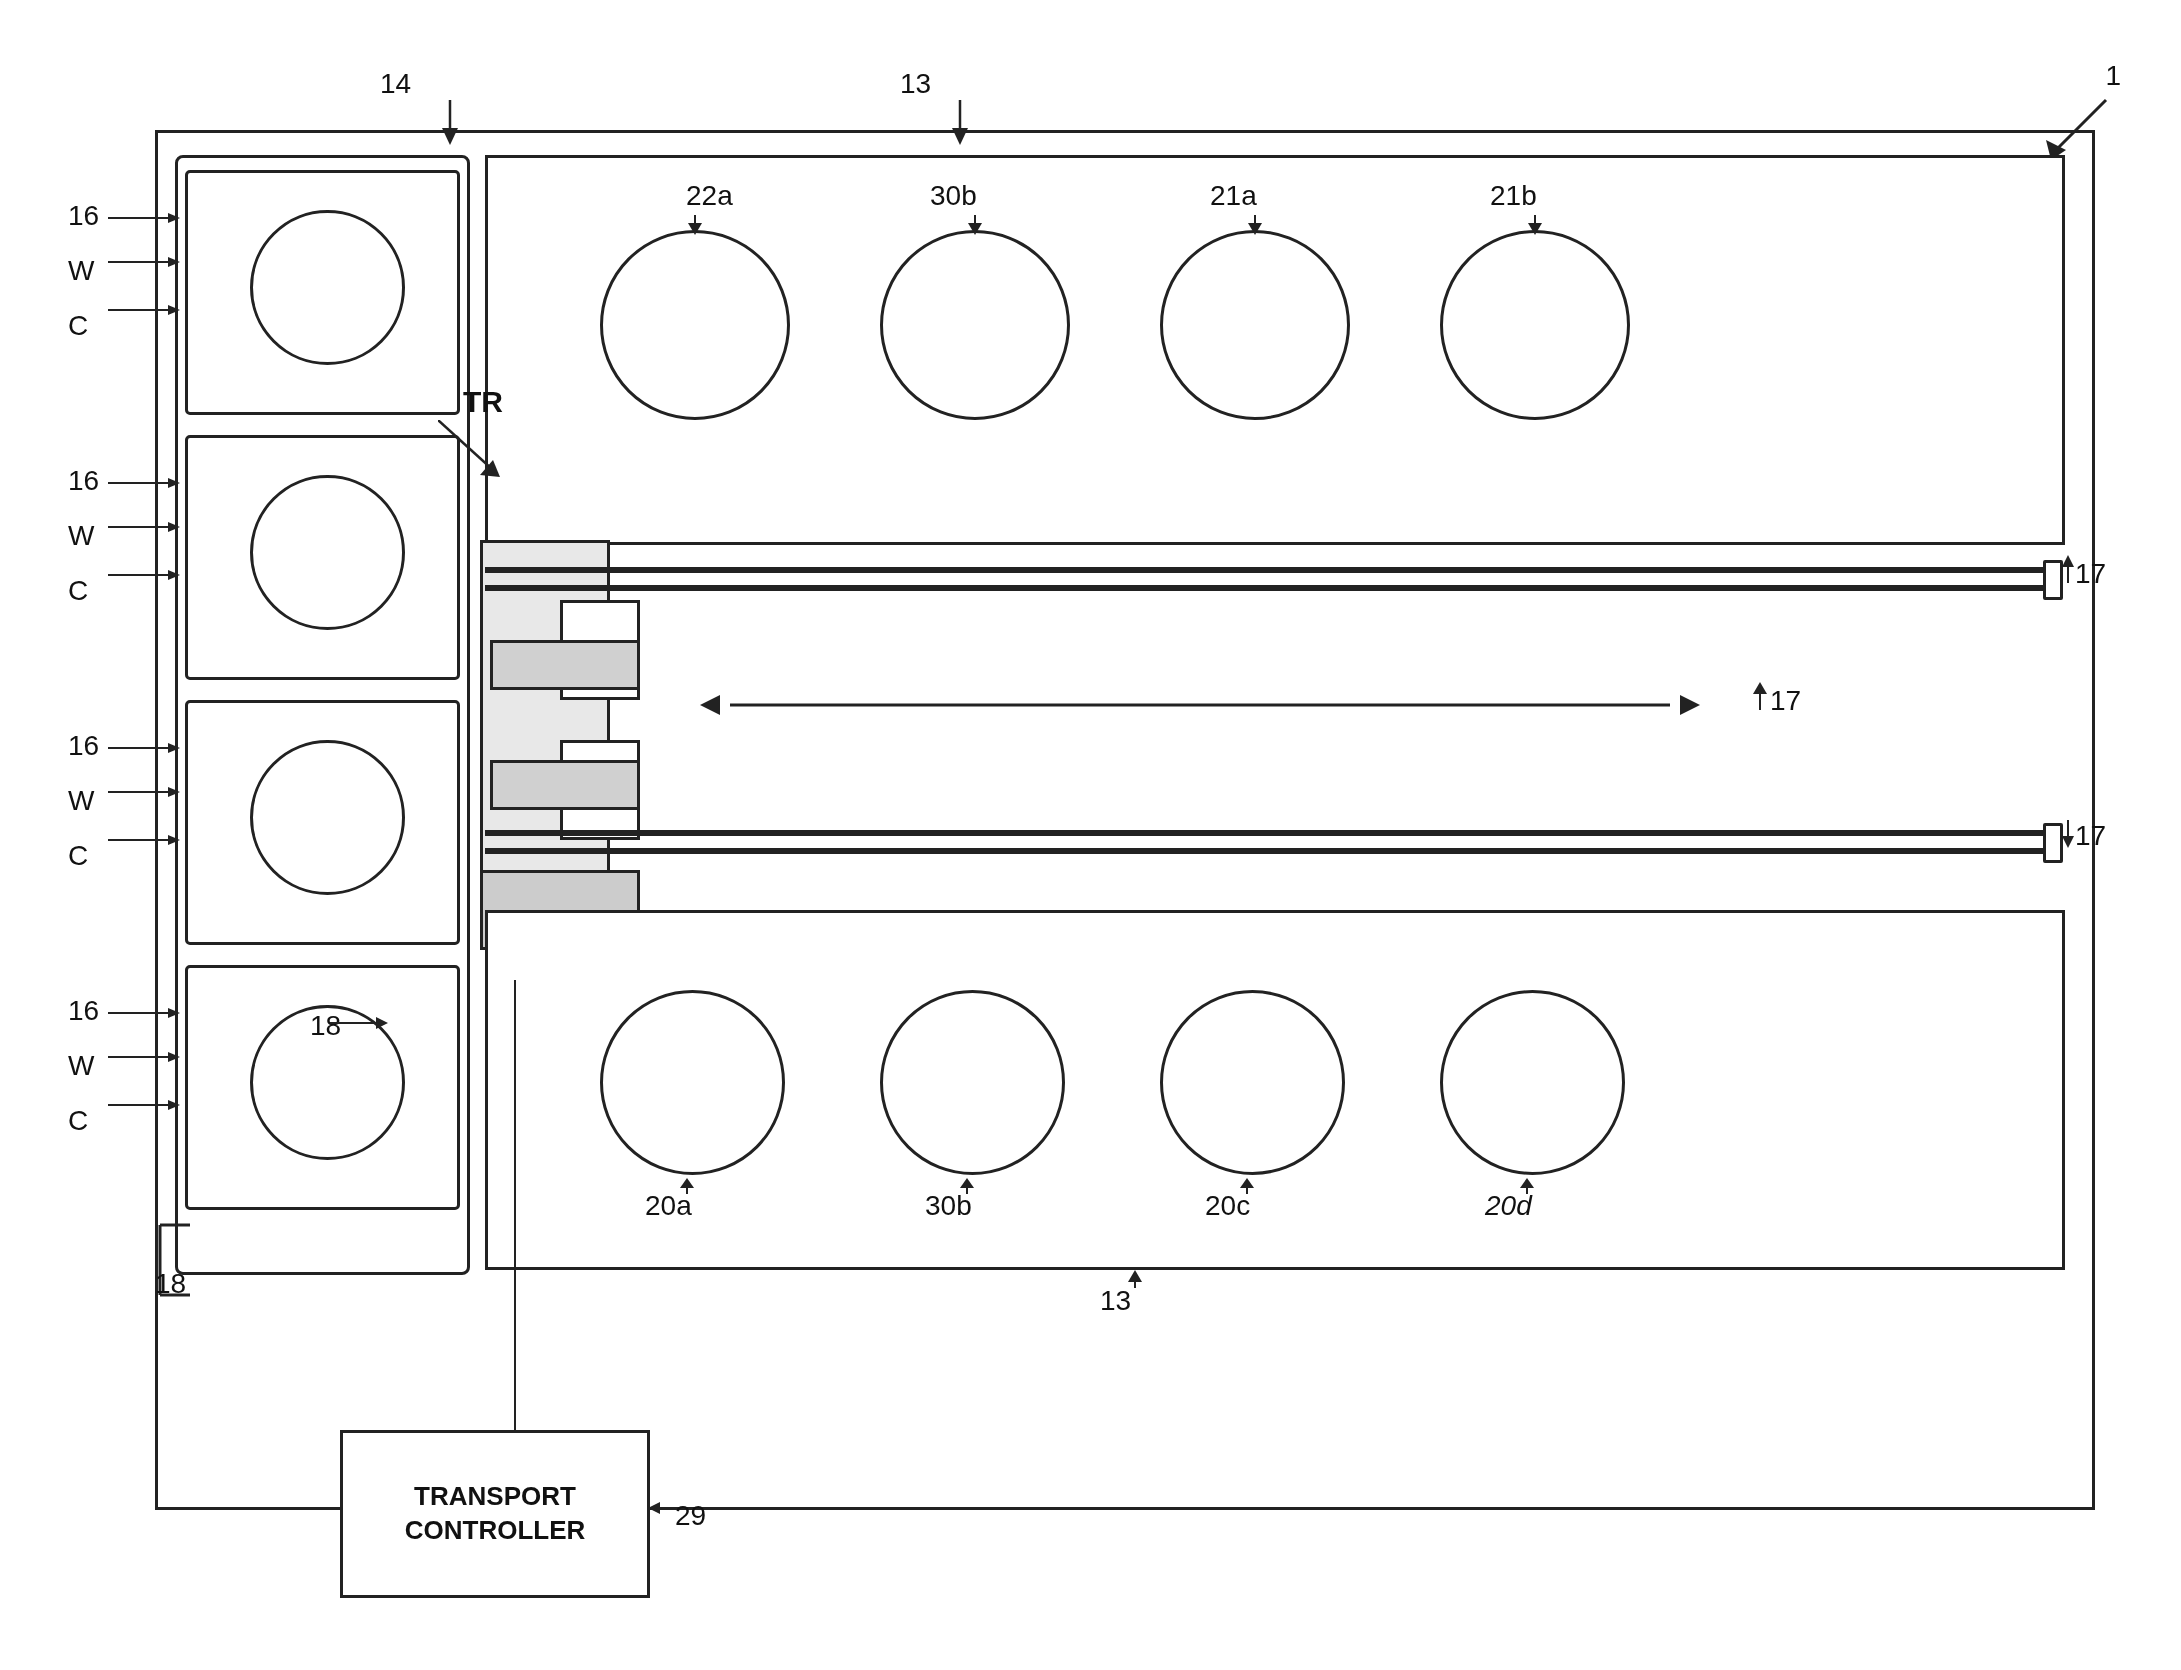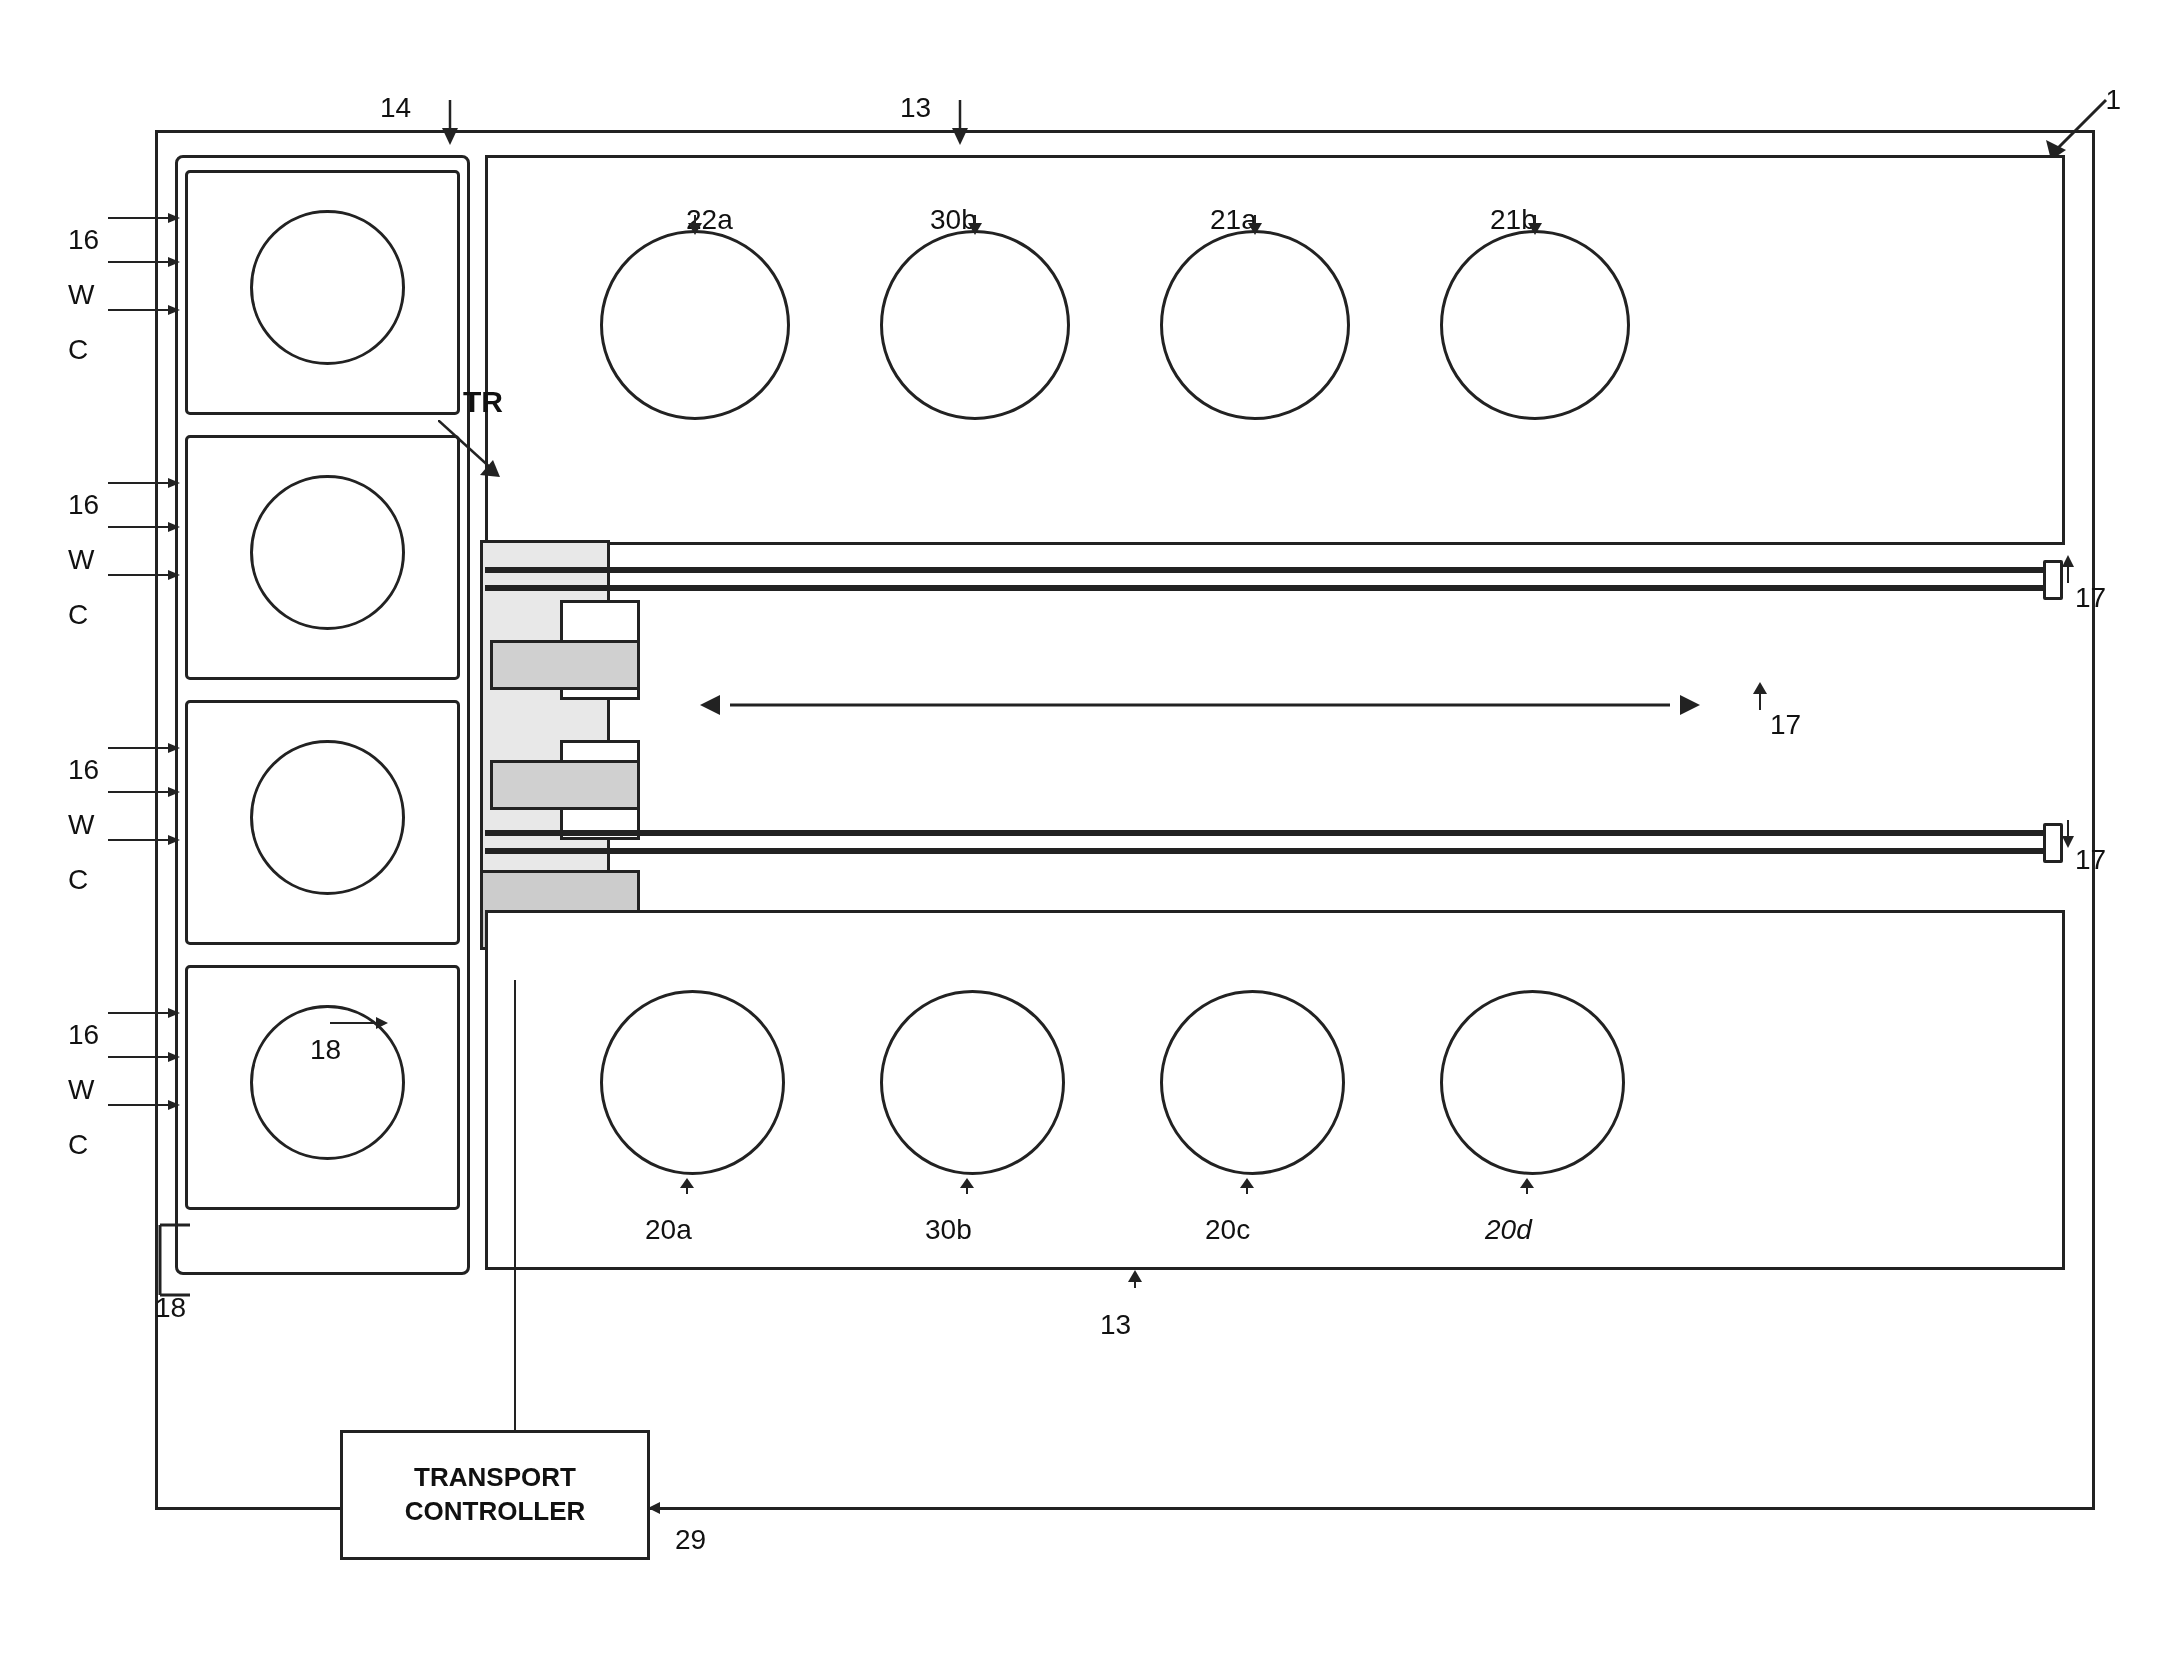--- a/index.html
+++ b/index.html
@@ -19,21 +19,20 @@
       background: #fff;
     }
 
     
     .label {
       position: absolute;
       font-size: 28px;
       font-weight: normal;
       color: #111;
       white-space: nowrap;
-      margin-top: 24px;
     }
 
     
     .circle {
       border-radius: 50%;
       border: 3px solid #222;
       background: #fff;
       position: absolute;
     }
 
@@ -286,21 +285,21 @@
   <polygon points="58,15 46,9 46,21" fill="#222"></polygon>
 </svg>
 
 <svg style="position:absolute; left:140px; top:1220px; width:60px; height:80px;" viewBox="0 0 60 80">
   <line x1="50" y1="5" x2="20" y2="5" stroke="#222" stroke-width="3"></line>
   <line x1="20" y1="5" x2="20" y2="75" stroke="#222" stroke-width="3"></line>
   <line x1="20" y1="75" x2="50" y2="75" stroke="#222" stroke-width="3"></line>
 </svg>
 <div class="label" style="left:155px; top:1268px;">18</div>
 
-<div class="tc-box" style="left:340px; top:1430px; width:310px; height:130px;">
+<div class="tc-box" style="left:340px; top:1430px; width:310px; height:168px;">
   <span>TRANSPORT<br>CONTROLLER</span>
 </div>
 
 <div class="label" style="left:675px; top:1500px;">29</div>
 <svg style="position:absolute; left:648px; top:1498px; width:30px; height:20px;" viewBox="0 0 30 20">
   <line x1="28" y1="10" x2="5" y2="10" stroke="#222" stroke-width="2"></line>
   <polygon points="0,10 12,4 12,16" fill="#222"></polygon>
 </svg>
 
 <svg style="position:absolute; left:490px; top:980px; width:50px; height:460px;" viewBox="0 0 50 460">

